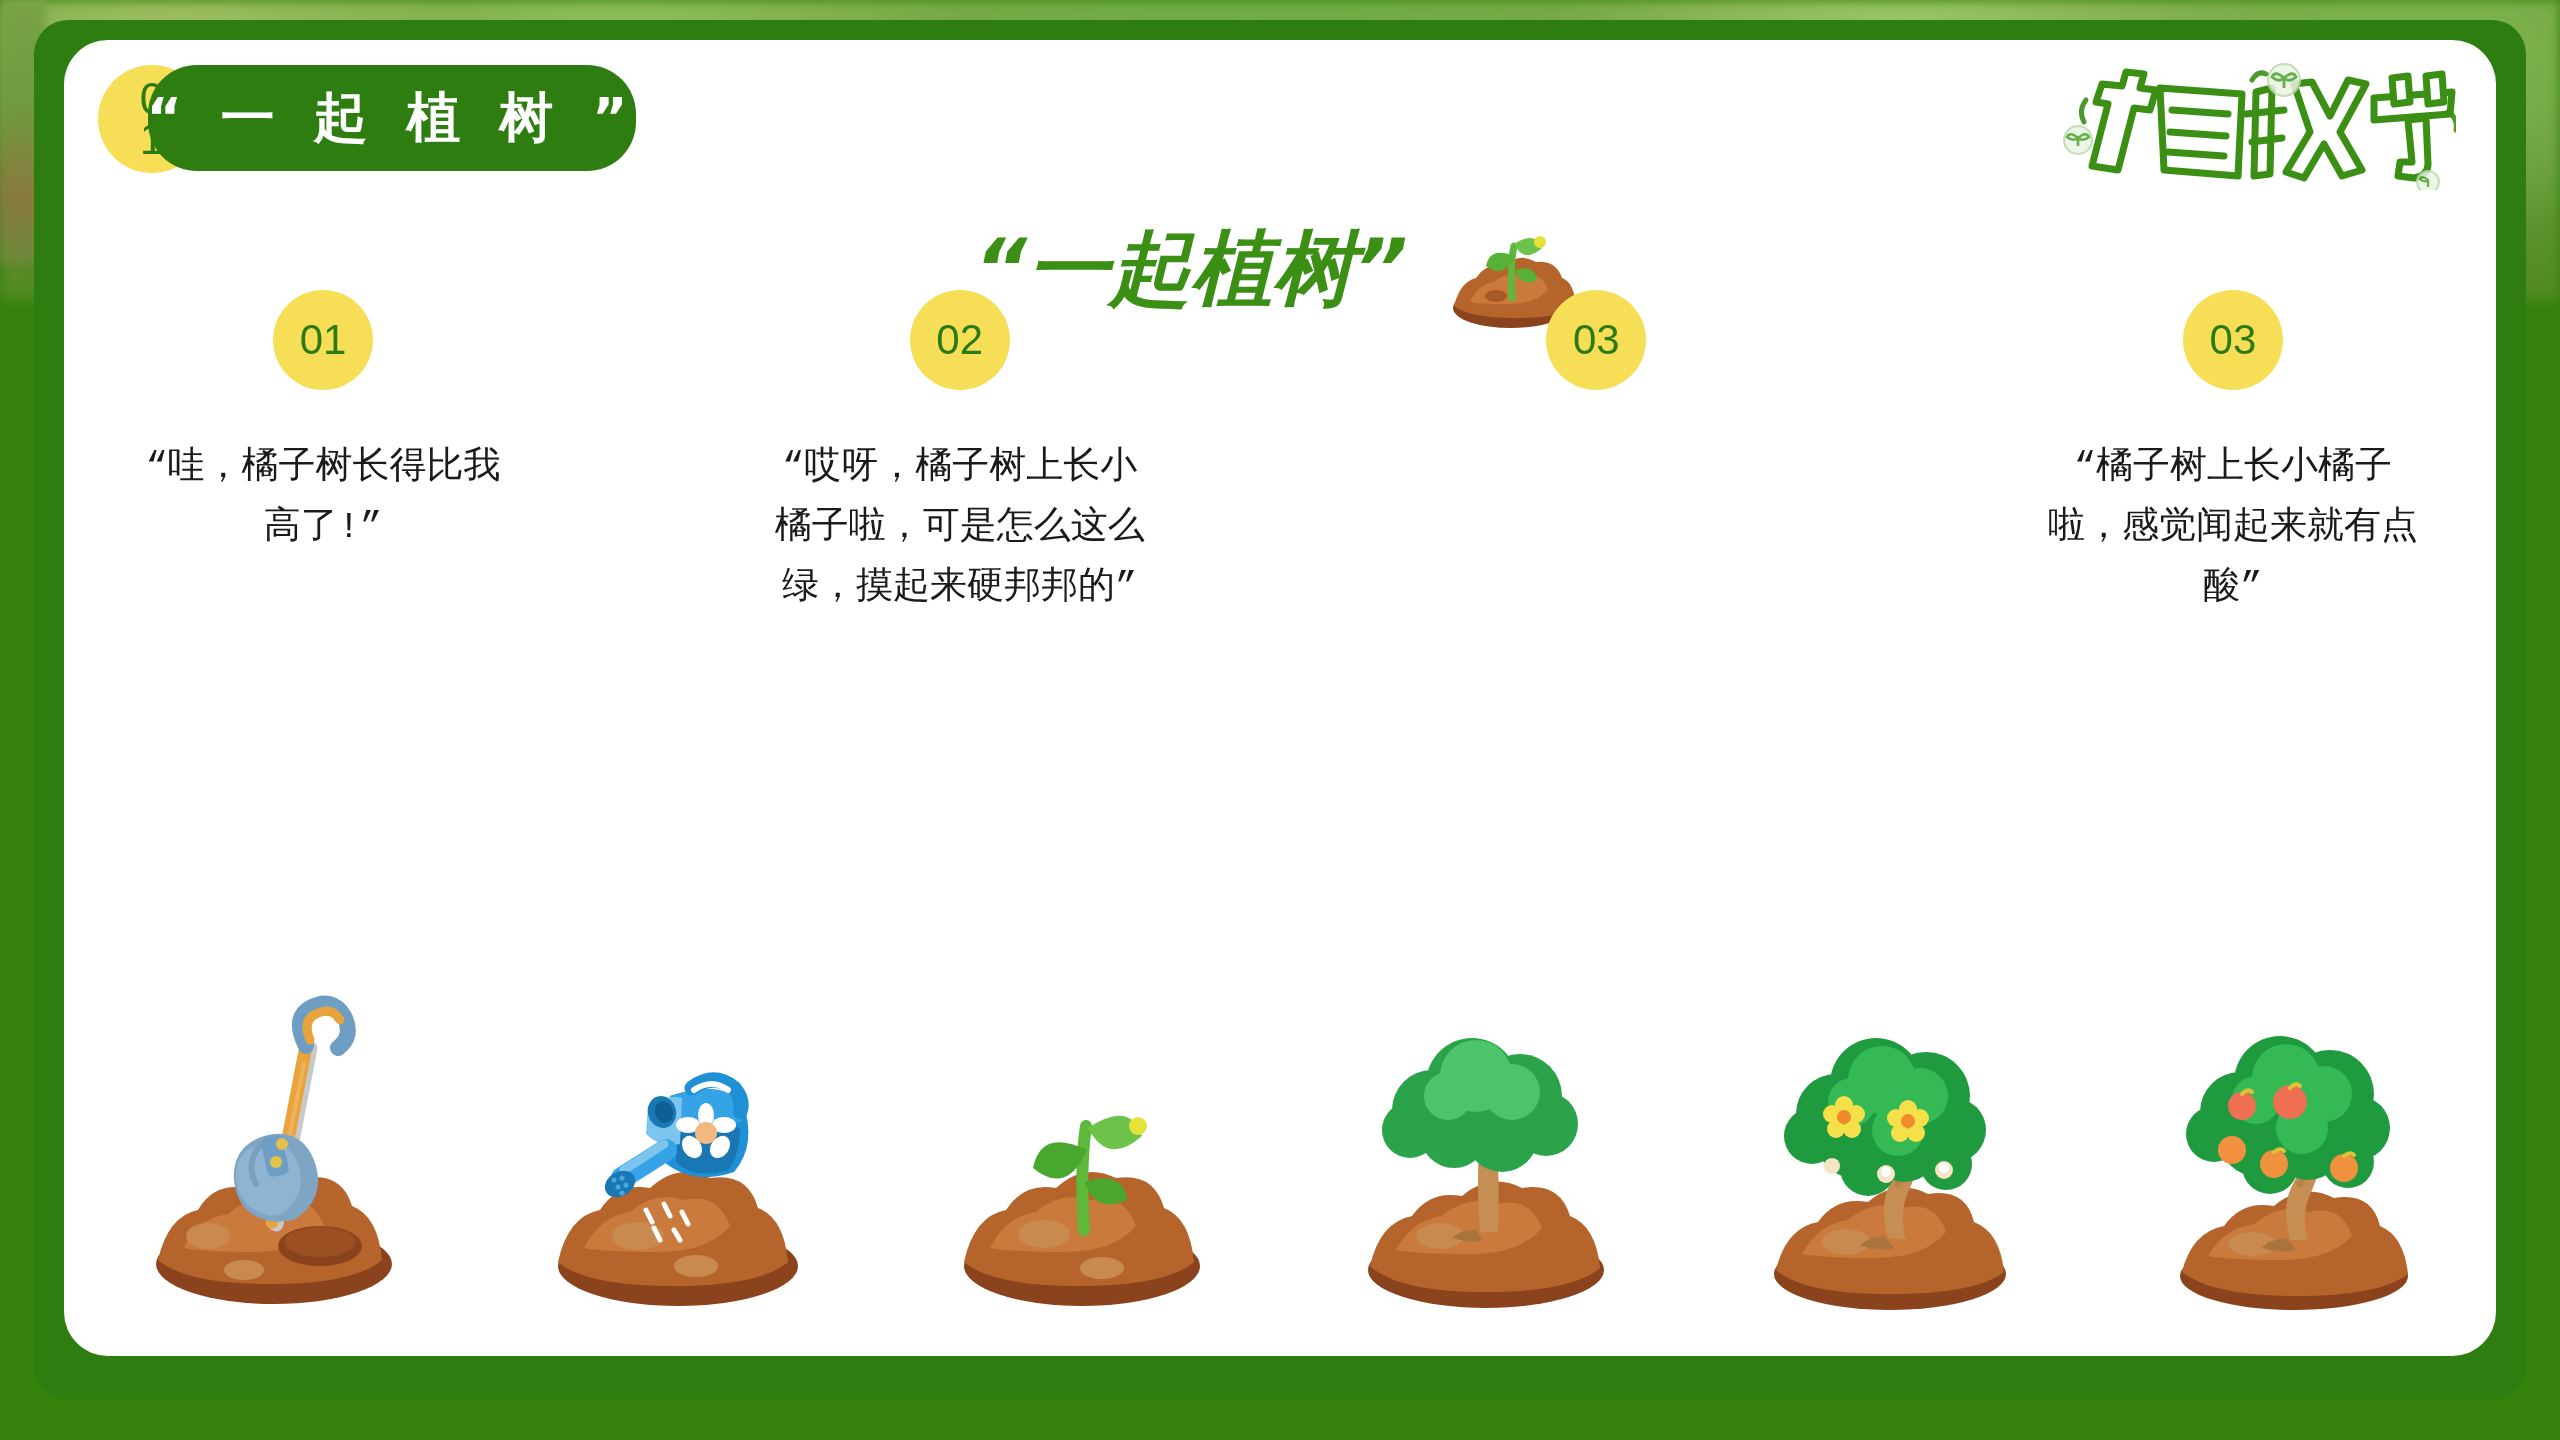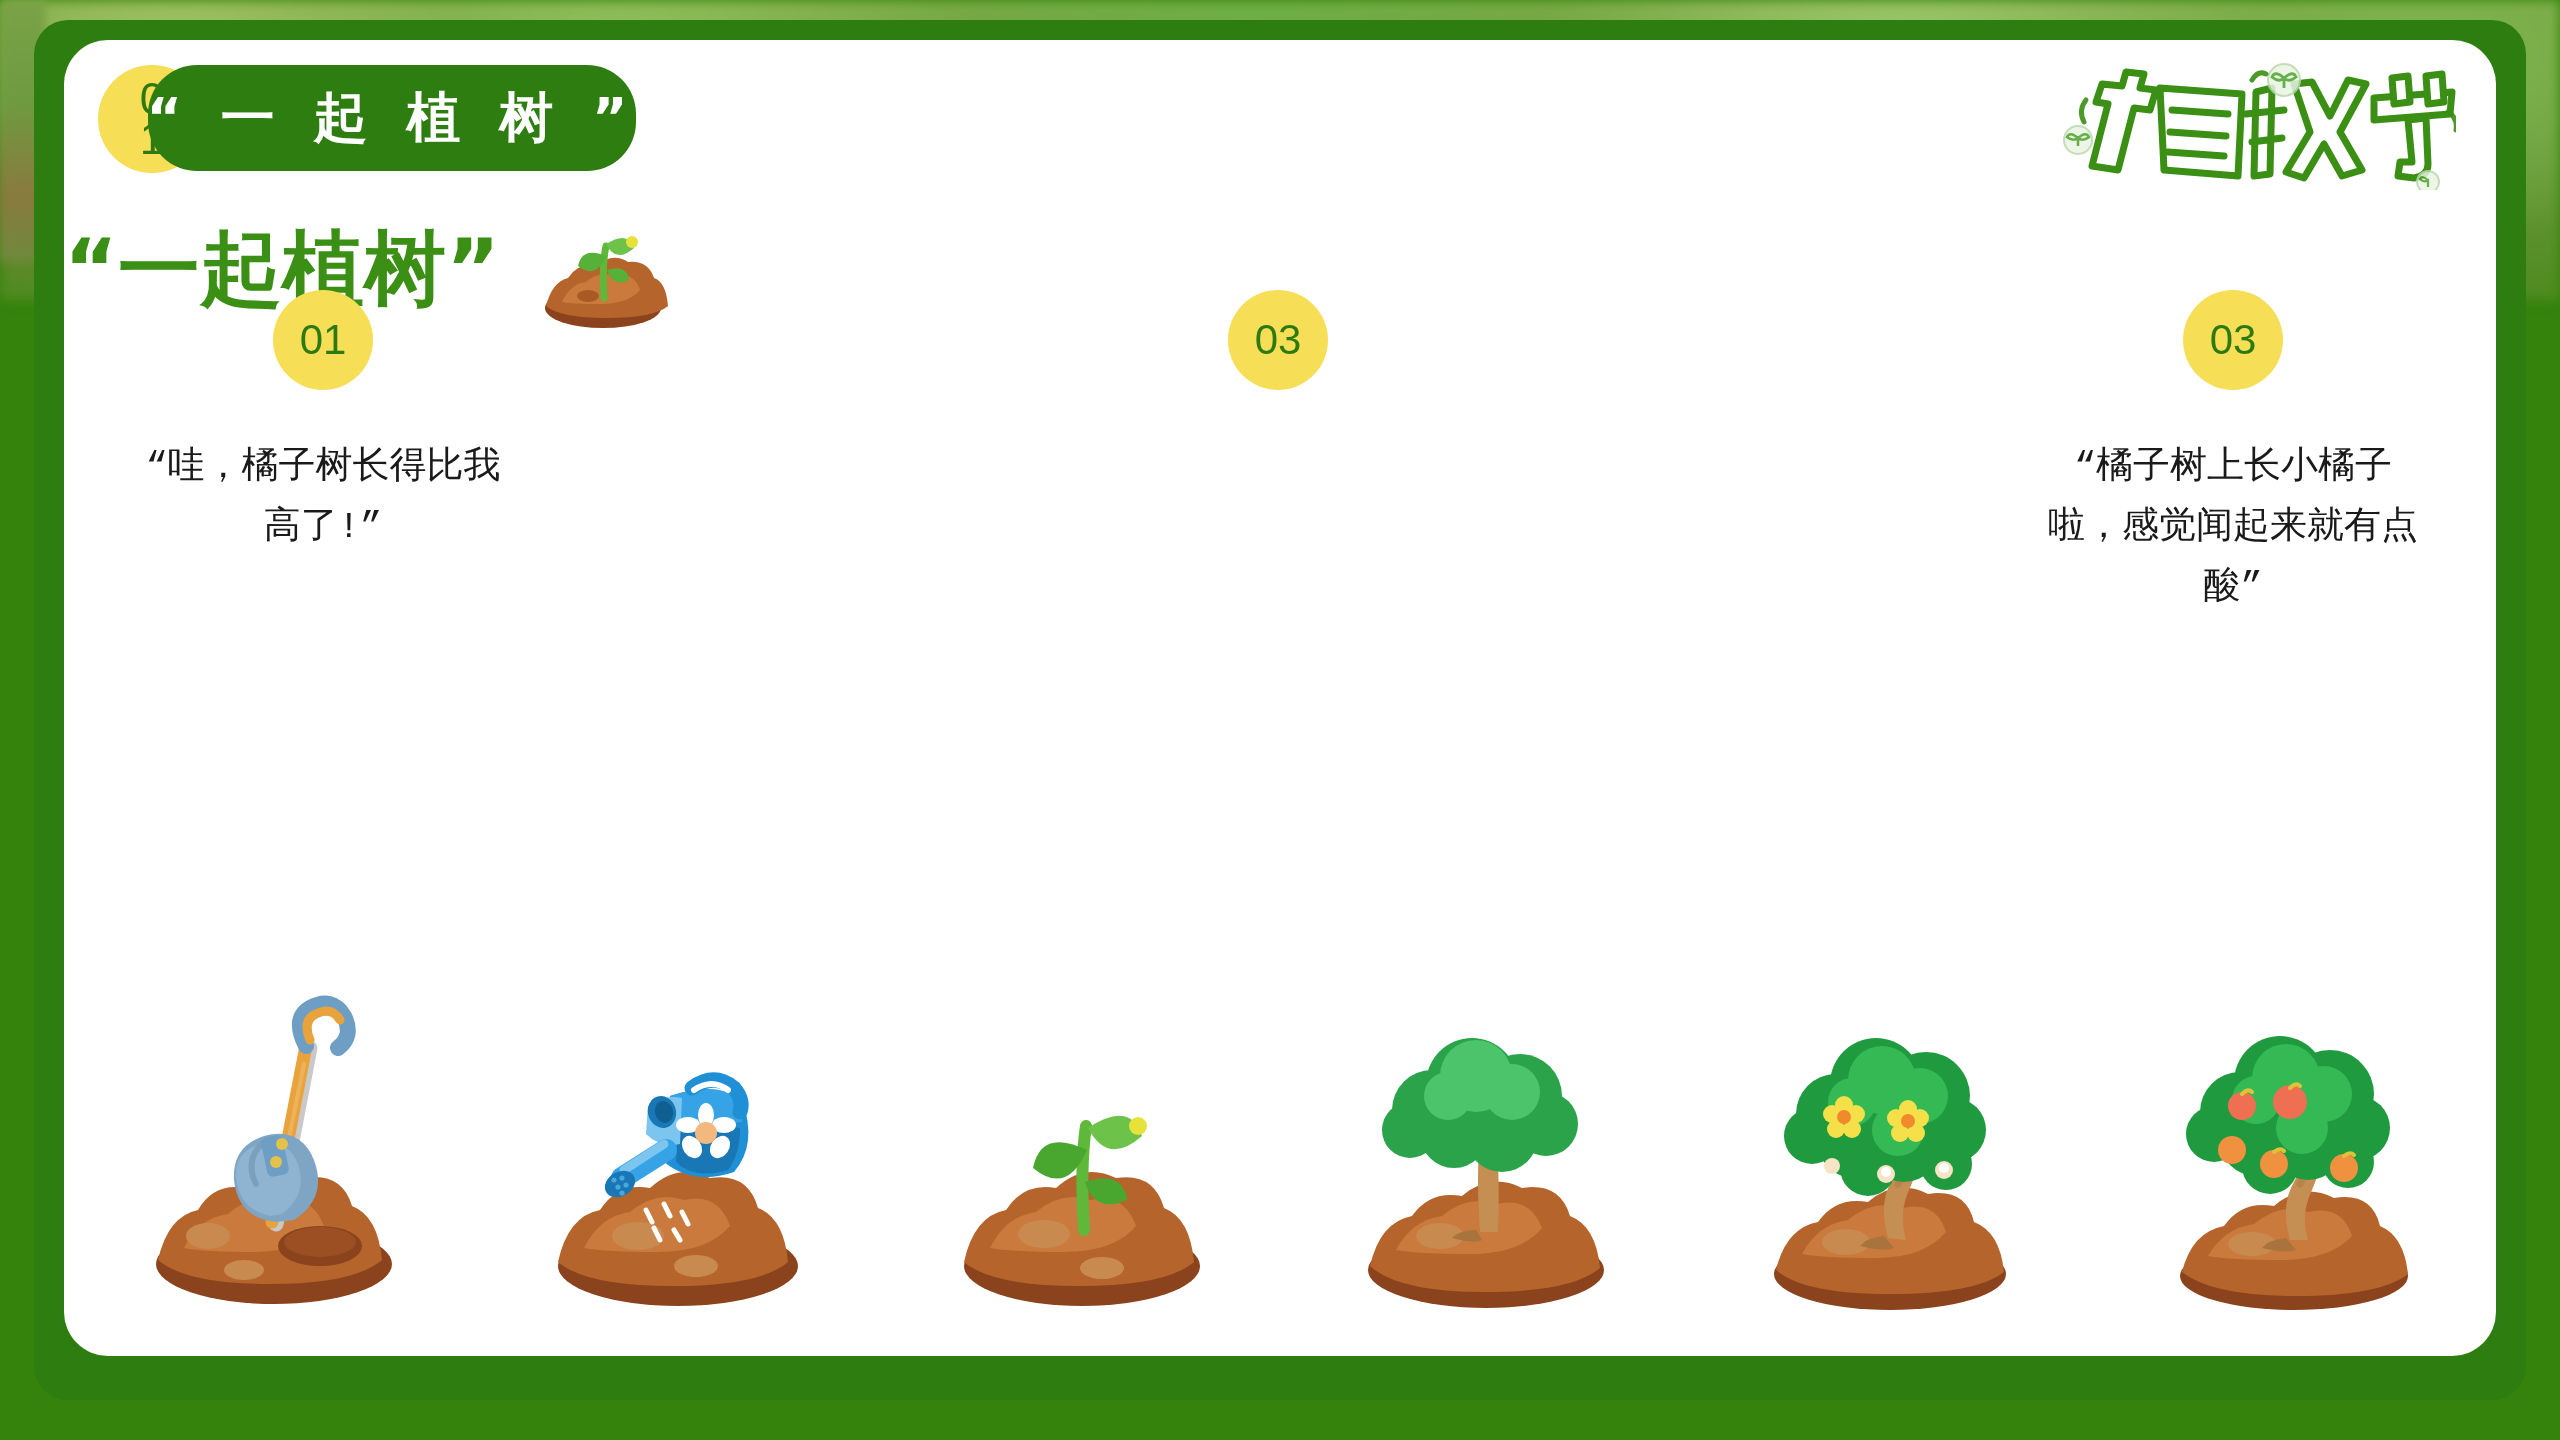--- a/index.html
+++ b/index.html
@@ -140,21 +140,23 @@
 
   
   #main-heading-row {
     position: absolute;
     left: 0;
     top: 150px;
     width: 100%;
     height: 160px;
     display: flex;
     align-items: center;
+    justify-content: center;
     gap: 28px;
+    font-style: italic;
   }
   #main-heading {
     color: #3a8f14;
     font-size: 82px;
     font-weight: 700;
     white-space: nowrap;
     font-family: "DejaVu Sans", "Liberation Sans", sans-serif;
   }
   #heading-sprout { width: 150px; height: 120px; flex: none; }
 
@@ -279,20 +281,24 @@
       </svg>
     </div>
 
     <div id="steps">
 
       <div class="step">
         <div class="step-circle">01</div>
         <div class="step-text">“哇，橘子树长得比我高了!”</div>
       </div>
 
+      <div class="step">
+        <div class="step-circle">02</div>
+        <div class="step-text">“哎呀，橘子树上长小橘子啦，可是怎么这么绿，摸起来硬邦邦的”</div>
+      </div>
 
       <div class="step">
         <div class="step-circle">03</div>
       </div>
 
       <div class="step">
         <div class="step-circle">03</div>
         <div class="step-text">“橘子树上长小橘子啦，感觉闻起来就有点酸”</div>
       </div>
     </div>

